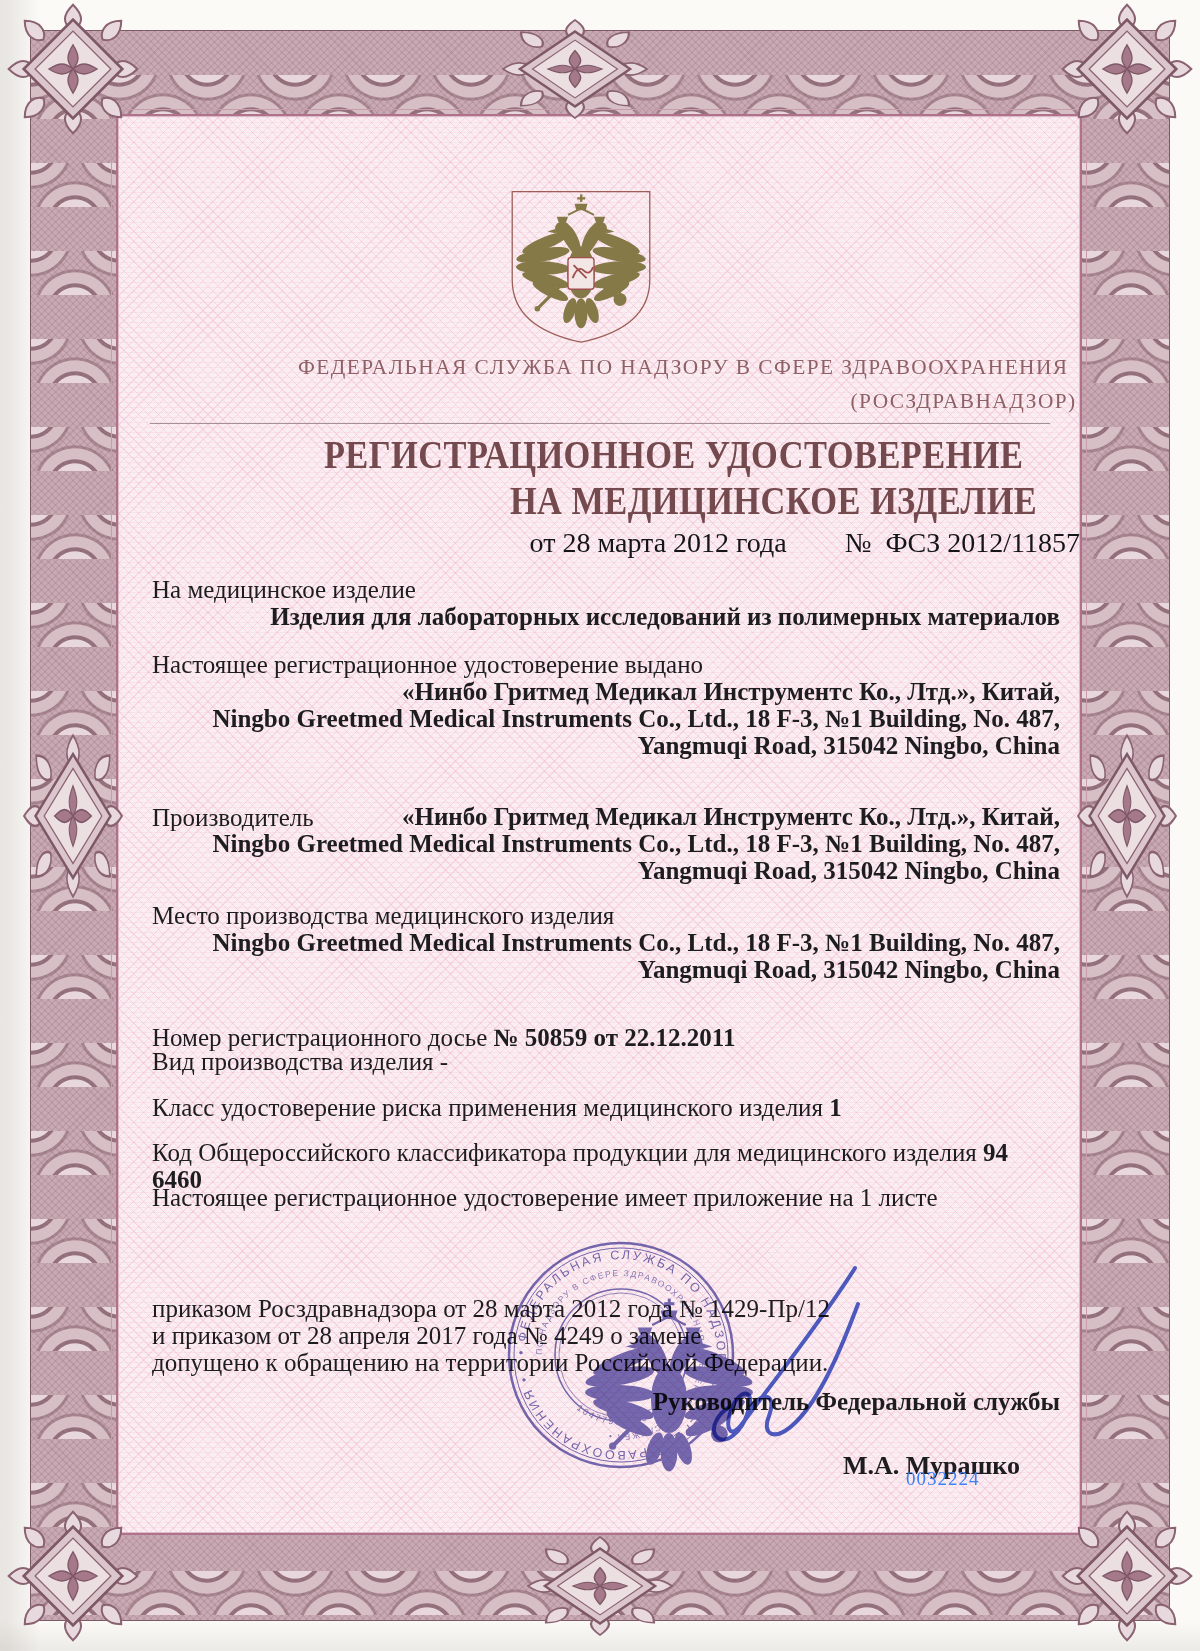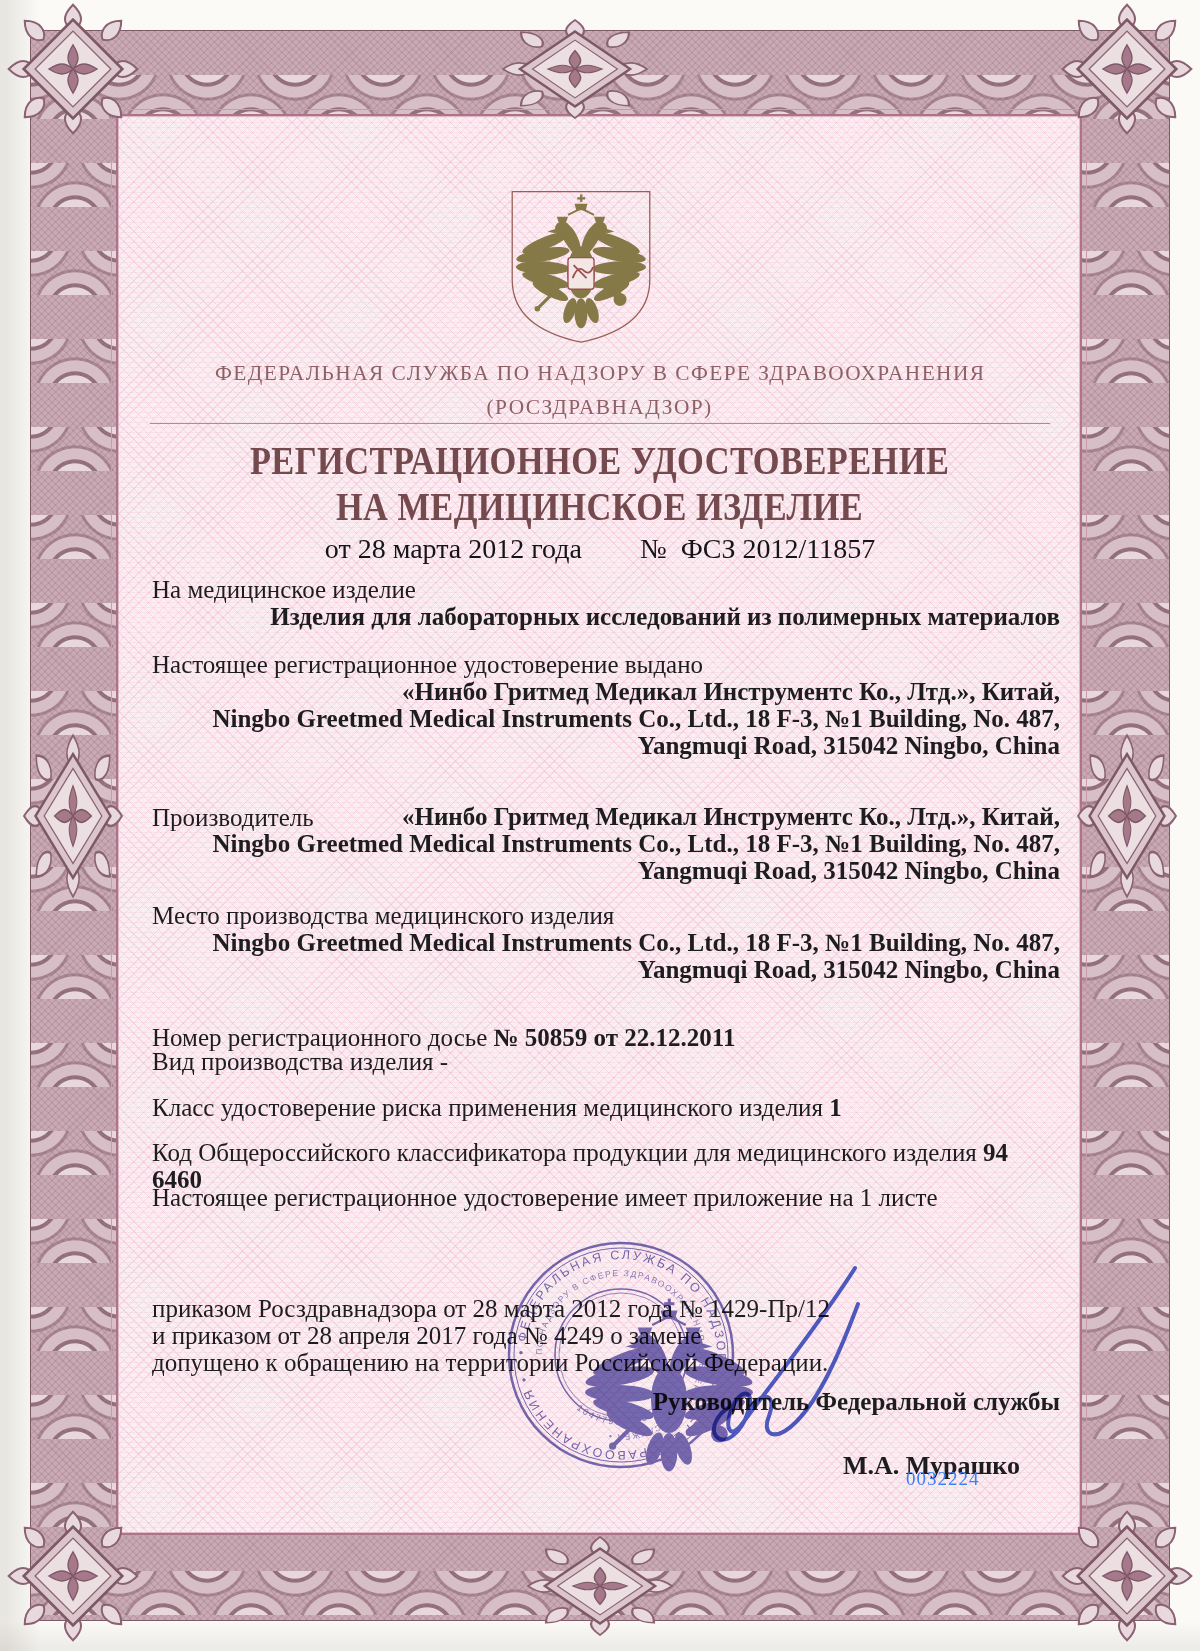--- a/index.html
+++ b/index.html
@@ -35,21 +35,21 @@
     background-image:
       repeating-linear-gradient(45deg, rgba(236,158,188,.28) 0 1px, rgba(236,158,188,0) 1px 7px),
       repeating-linear-gradient(-45deg, rgba(236,158,188,.28) 0 1px, rgba(236,158,188,0) 1px 7px),
       repeating-linear-gradient(0deg, rgba(244,205,220,.35) 0 1px, rgba(244,205,220,0) 1px 5px);
     border:2px solid #b0728a;
     outline:1px solid #c79cab;outline-offset:4px;
     box-shadow:inset 0 0 0 1px #dcbcc6;
   }
   .orn{position:absolute;z-index:3;}
   .content{position:absolute;inset:0;z-index:4;}
-  .c{position:absolute;left:120px;width:960px;text-align:center;margin-top:6px;}
+  .c{position:absolute;left:120px;width:960px;text-align:right;}
   .l{position:absolute;left:152px;width:908px;font-size:25px;line-height:27px;}
   .b{font-weight:bold;text-align:right;}
   .agency{font-size:22px;letter-spacing:1.5px;color:#8d6166;}
   .cond{display:inline-block;transform:scaleX(.86);transform-origin:50% 50%;}
   .title{font-size:40px;line-height:44px;font-weight:bold;color:#744a4e;letter-spacing:.5px;}
   .rule{position:absolute;left:150px;width:900px;height:1px;background:#a39196;}
   .issue{font-size:28px;font-weight:normal;color:#151418;}
   .issue .num{display:inline-block;margin-left:58px;}
   .name-line{text-align:right;width:868px;font-size:26px;}
   .serial{

